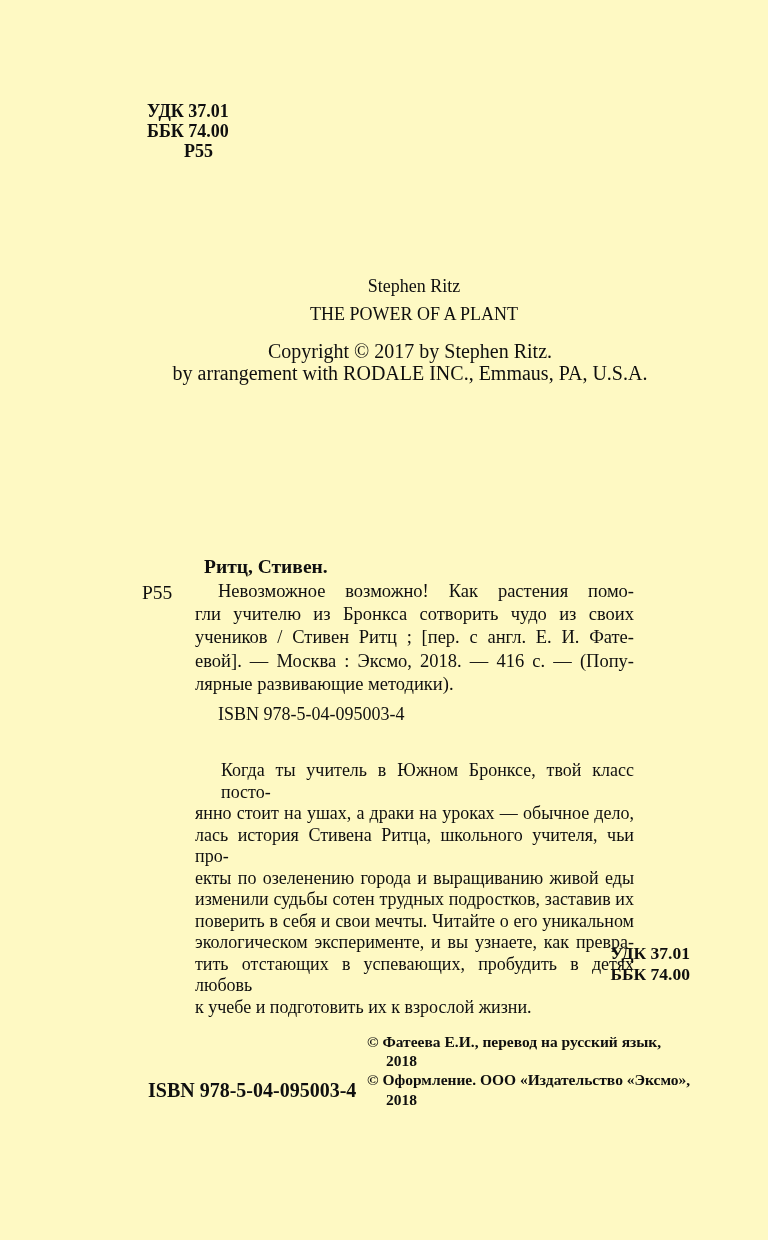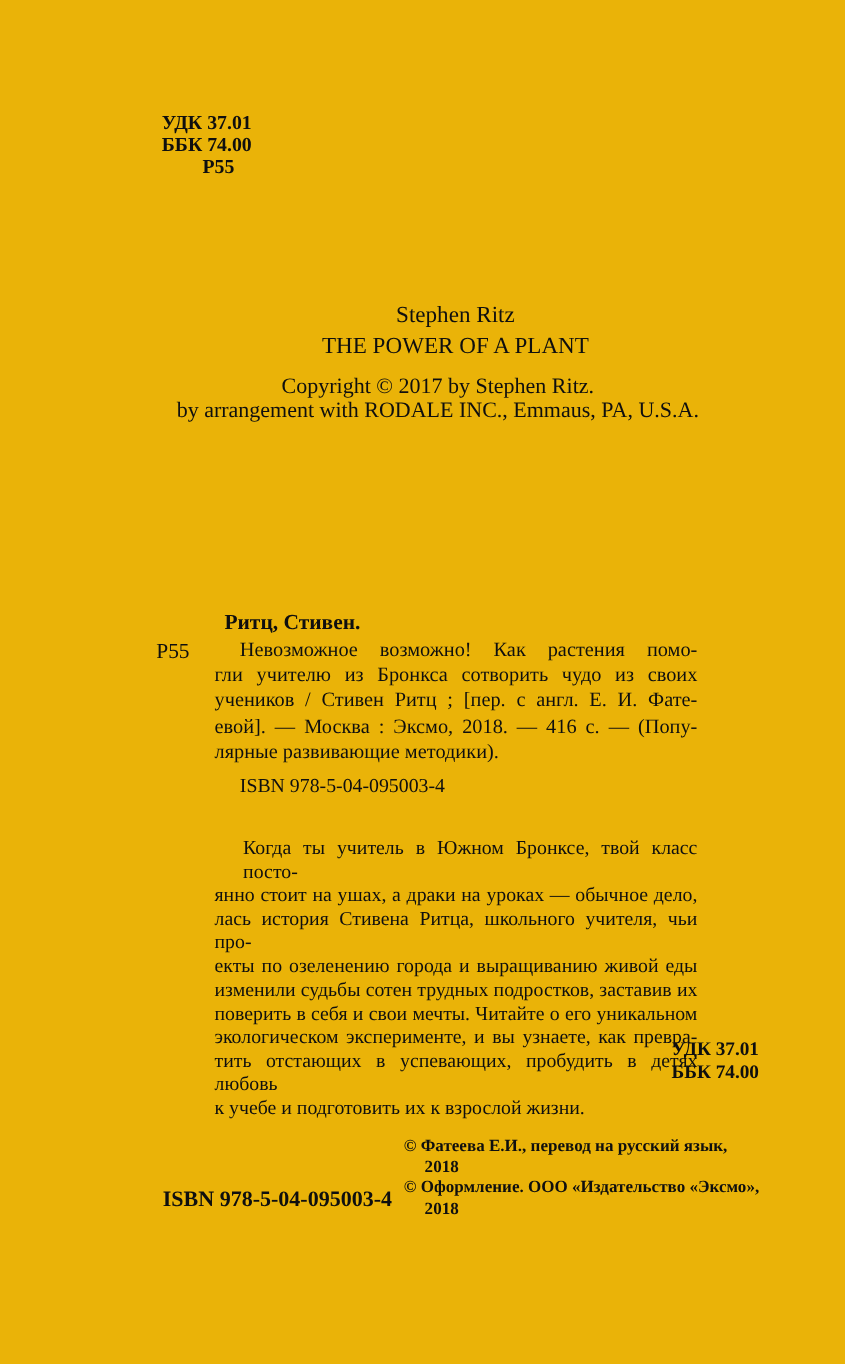--- a/index.html
+++ b/index.html
@@ -4,46 +4,46 @@
 <style>
   html, body {
     margin: 0;
     padding: 0;
     background: #e8e8e8;
   }
   .page {
     position: relative;
     width: 768px;
     height: 1240px;
-    background: #eab308;
+    background: #fef9c3;
     font-family: "Liberation Serif", "DejaVu Serif", serif;
     color: #0f0f0f;
     overflow: hidden;
     margin: 0 auto;
   }
   .abs { position: absolute; }
 
   
   .top-meta {
     left: 147px; top: 101px;
     font-size: 18px; line-height: 20px;
     font-weight: bold;
     white-space: nowrap;
   }
   .top-meta .code { padding-left: 37px; }
 
   
   .title-block {
     left: 64px; top: 272px; width: 700px;
     text-align: center;
-    font-size: 21px; line-height: 28px;
+    font-size: 18px; line-height: 28px;
     white-space: nowrap;
   }
   .copyright-block {
-    left: 48px; top: 340px; width: 700px;
+    left: 60px; top: 340px; width: 700px;
     text-align: center;
     font-size: 20px; line-height: 22.4px;
     white-space: nowrap;
   }
 
   
   .card-heading {
     left: 204px; top: 556px;
     font-size: 19.5px; font-weight: bold;
     white-space: nowrap;

